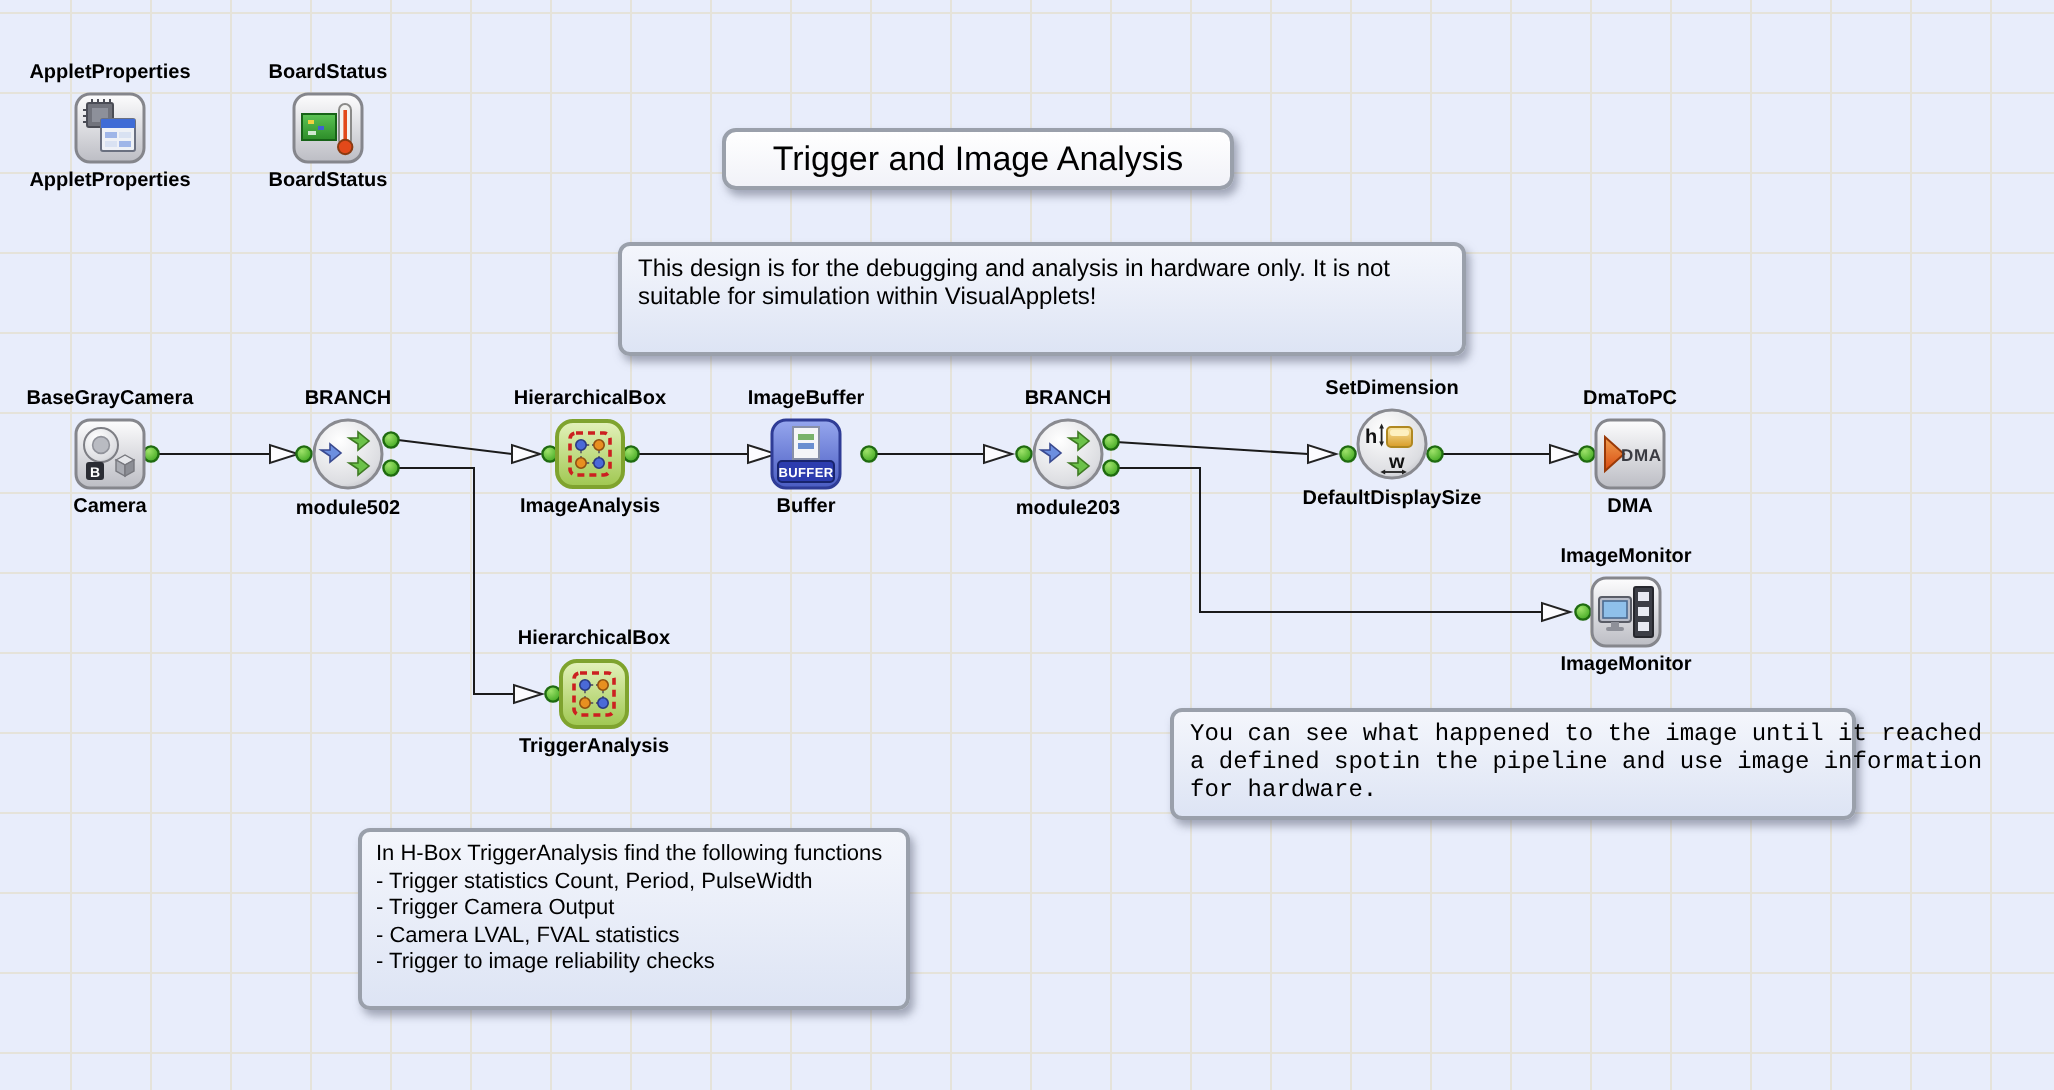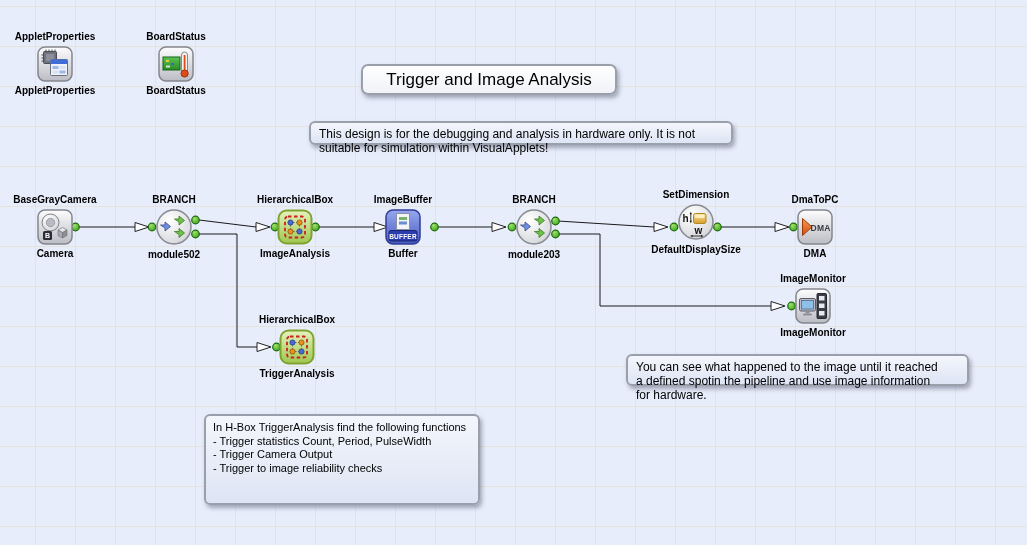--- a/index.html
+++ b/index.html
@@ -19,21 +19,21 @@
   .icon{display:block;}
   .icon.sq{margin-top:1px;}
   .vabox{position:absolute;box-sizing:border-box;border:2px solid #9aa0ab;border-radius:6px;
     background:linear-gradient(#f4f6fc,#dde4f4);
     box-shadow:2px 3px 4px rgba(100,105,125,.55);
     color:#000;}
   .titlebox{display:flex;align-items:center;justify-content:center;
     background:linear-gradient(#ffffff,#f1f2f8);font-size:17px;border-radius:7px;}
   .notetext{padding:4px 8px;font-size:12px;line-height:14px;}
   .notetext div{white-space:nowrap;}
-  .notetext.small{font-size:11px;line-height:13.5px;padding:5px 7px;margin-left:25px;}
+  .notetext.small{font-size:11px;line-height:13.5px;padding:5px 7px;}
 </style>
 </head>
 <body>
 
 <div id="canvas">
 
   <svg width="0" height="0" style="position:absolute">
     <defs>
       <linearGradient id="gSq" x1="0" y1="0" x2="0" y2="1">
         <stop offset="0" stop-color="#fdfdfe"></stop>
@@ -125,56 +125,57 @@
       <circle cx="793.5" cy="227" r="3.8"></circle>
       <circle cx="791.5" cy="306" r="3.8"></circle>
       <circle cx="276.5" cy="347" r="3.8"></circle>
     </g>
   </svg>
 
   <div class="vabox titlebox" style="left:361px;top:64px;width:256px;height:31px;">
     <span>Trigger and Image Analysis</span>
   </div>
 
-  <div class="vabox notetext" style="left:309px;top:121px;width:424px;height:24px;">
+  <div class="vabox notetext" style="left:309px;top:121px;width:424px;height:57px;">
     <div>This design is for the debugging and analysis in hardware only. It is not</div>
     <div>suitable for simulation within VisualApplets!</div>
   </div>
 
-  <div class="vabox notetext" style="left:626px;top:354px;width:343px;height:32px;">
+  <div class="vabox notetext" style="left:585px;top:354px;width:343px;height:56px;font-family:Liberation Mono, monospace;">
     <div>You can see what happened to the image until it reached</div>
     <div>a defined spotin the pipeline and use image information</div>
     <div>for hardware.</div>
   </div>
 
   <div class="vabox notetext small" style="left:179px;top:414px;width:276px;height:91px;">
     <div>In H-Box TriggerAnalysis find the following functions</div>
     <div>- Trigger statistics Count, Period, PulseWidth</div>
     <div>- Trigger Camera Output</div>
+    <div>- Camera LVAL, FVAL statistics</div>
     <div>- Trigger to image reliability checks</div>
   </div>
 
   <div class="node" style="left:-10px;top:30px">
     <div class="nlabel">AppletProperties</div>
     <svg class="icon sq" width="36" height="36" viewBox="0 0 36 36">
       <rect x="1" y="1" width="34" height="34" rx="7" fill="url(#gSq)" stroke="#85868c" stroke-width="1.5"></rect>
       <path d="M9,3.5v2 M12,3.5v2 M15,3.5v2 M18,3.5v2 M4.5,9h2 M4.5,12h2 M4.5,15h2" stroke="#4a4c55" stroke-width="1" fill="none"></path>
       <rect x="6.5" y="5.5" width="13" height="12" rx="1" fill="#71737c" stroke="#4a4c55"></rect>
       <rect x="9" y="8" width="8" height="7" fill="#8d909a"></rect>
       <rect x="13.5" y="13.5" width="17" height="16" rx="1" fill="#eef1f6" stroke="#6a7080"></rect>
       <rect x="13.5" y="13.5" width="17" height="4.5" fill="#3f6cd6"></rect>
       <rect x="15.5" y="20" width="6" height="3" fill="#9fb6e8"></rect>
       <rect x="22.5" y="20" width="6" height="3" fill="#d9e2f2"></rect>
       <rect x="15.5" y="24.5" width="6" height="3" fill="#d9e2f2"></rect>
       <rect x="22.5" y="24.5" width="6" height="3" fill="#9fb6e8"></rect>
     </svg>
     <div class="nlabel">AppletProperties</div>
   </div>
 
-  <div class="node" style="left:111px;top:30px">
+  <div class="node" style="left:99px;top:30px">
     <div class="nlabel">BoardStatus</div>
     <svg class="icon sq" width="36" height="36" viewBox="0 0 36 36">
       <rect x="1" y="1" width="34" height="34" rx="7" fill="url(#gSq)" stroke="#85868c" stroke-width="1.5"></rect>
       <rect x="5" y="11" width="17" height="13" fill="url(#gGreenBoard)" stroke="#176317"></rect>
       <rect x="8" y="14" width="3" height="2" fill="#f0d040"></rect>
       <rect x="13" y="17" width="3" height="2" fill="#4060d0"></rect>
       <rect x="8" y="19.5" width="4" height="2" fill="#d0e8d0"></rect>
       <rect x="23.5" y="6" width="6" height="21" rx="3" fill="#f2f2f0" stroke="#8a8a88"></rect>
       <rect x="25.7" y="9" width="1.8" height="15" fill="#e2491a"></rect>
       <circle cx="26.6" cy="27.5" r="3.6" fill="#e2491a" stroke="#8a3a10"></circle>

